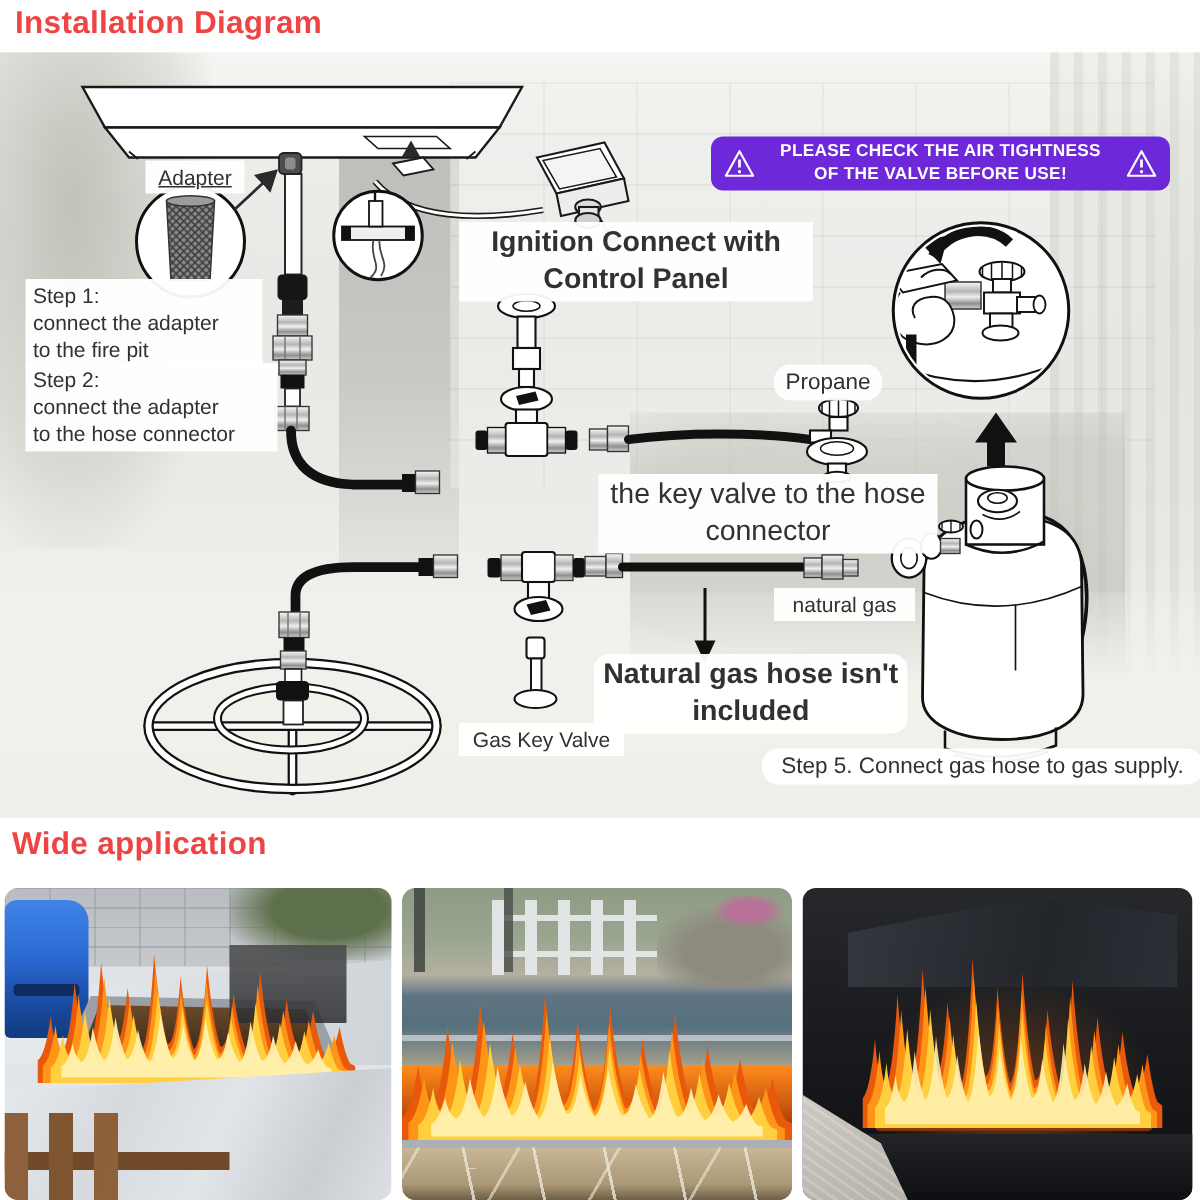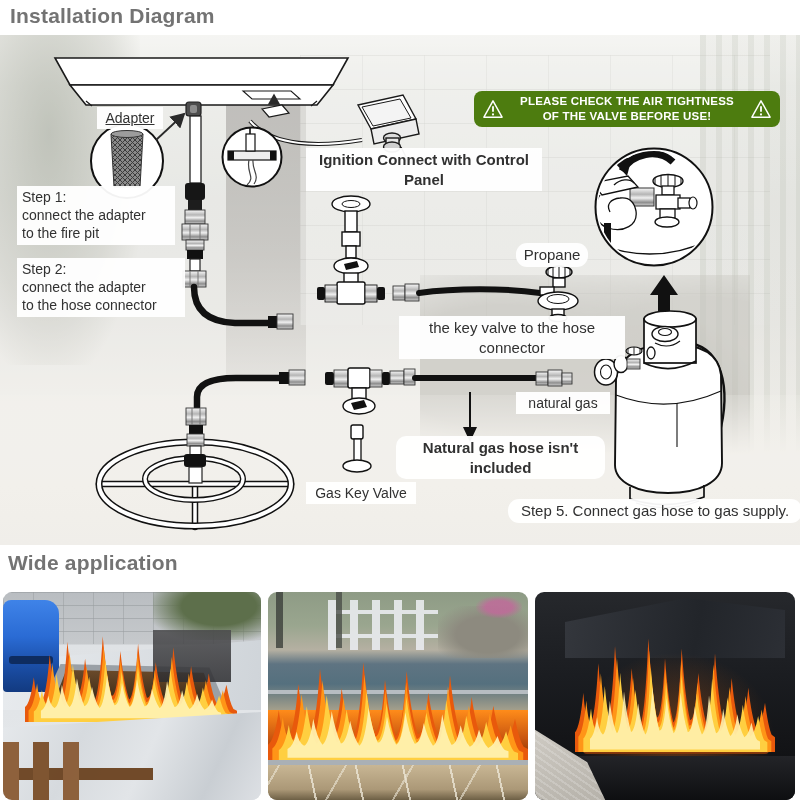--- a/index.html
+++ b/index.html
@@ -1,20 +1,20 @@
 <!DOCTYPE html>
 <html><head>
 <meta charset="utf-8">
 <style>
   html,body{margin:0;padding:0;background:#fff;}
   .canvas{position:relative;width:800px;height:800px;background:#fff;overflow:hidden;
           font-family:"Liberation Sans","DejaVu Sans",sans-serif;color:#222;}
   .abs{position:absolute;}
   
-  .h1{font-size:21px;font-weight:bold;color:#737373;letter-spacing:.2px;}
+  .h1{font-size:21px;font-weight:bold;color:#ef4444;letter-spacing:.2px;}
   
   .diagram{left:0;top:35px;width:800px;height:510px;}
   .bgbase{left:0;top:0;width:100%;height:100%;
     background:linear-gradient(180deg,#f0f0ec 0%,#e4e5e0 10%,#dcddd8 32%,#e0dfda 55%,#eae8e2 72%,#edebe6 100%);}
   .bg-tree-left{left:0;top:0;width:140px;height:330px;
     background:radial-gradient(ellipse at 35% 30%,rgba(96,104,82,.5),rgba(125,128,110,.25) 55%,transparent 78%);}
   .bg-door{left:226px;top:40px;width:80px;height:300px;
     background:linear-gradient(180deg,rgba(70,64,58,.45),rgba(90,84,76,.35) 60%,rgba(120,115,105,.15));}
   .bg-wall{left:300px;top:20px;width:470px;height:270px;opacity:.55;
     background:
@@ -26,24 +26,24 @@
   .bg-rocks{left:420px;top:240px;width:330px;height:230px;opacity:.6;background:
     radial-gradient(ellipse at 25% 40%,#a09e94 0 32%,transparent 60%),
     radial-gradient(ellipse at 60% 65%,#8f8d83 0 30%,transparent 58%),
     radial-gradient(ellipse at 85% 35%,#a7a59b 0 28%,transparent 55%);}
   .bg-ground{left:0;bottom:0;width:100%;height:150px;
     background:linear-gradient(180deg,rgba(238,236,229,.2),#ecE9e2 40%,#e9e6df);}
   .bg-wash{left:0;top:0;width:100%;height:100%;background:rgba(255,255,255,.34);}
   
   .lbl{background:rgba(255,255,255,.95);color:#313131;padding:2px 5px;line-height:1.3;}
   .c{text-align:center;}
-  .f13{font-size:15px;} .f14{font-size:14px;} .f15{font-size:15px;border-radius:11px;}
+  .f13{font-size:19px;} .f14{font-size:14px;} .f15{font-size:15px;border-radius:11px;}
   .bold{font-weight:bold;}
   
-  .banner{left:474px;top:56px;width:306px;height:36px;background:#4d7c0f;border-radius:8px;
+  .banner{left:474px;top:56px;width:306px;height:36px;background:#6d28d9;border-radius:8px;
     display:flex;align-items:center;justify-content:space-between;padding:0 8px;box-sizing:border-box;}
   .banner .txt{color:#fff;font-weight:bold;font-size:11.5px;line-height:1.3;text-align:center;letter-spacing:.2px;flex:1;}
   .warn-tri{width:22px;height:20px;flex:0 0 auto;}
   
   .photo{top:592px;height:208px;border-radius:9px;overflow:hidden;}
   .ph-layer{position:absolute;}
   svg{display:block;}
 </style>
 </head>
 <body>
@@ -302,21 +302,21 @@
 
     <div class="abs lbl f14 c" style="left:97px;top:72px;width:56px;text-decoration:underline;">Adapter</div>
     <div class="abs lbl f13 bold c" style="left:306px;top:113px;width:226px;">Ignition Connect with Control Panel</div>
 
     <div class="abs lbl f14" style="left:17px;top:151px;width:148px;">
       <div>Step 1:</div>
       <div>connect the adapter</div>
       <div>to the fire pit</div>
     </div>
 
-    <div class="abs lbl f14" style="left:17px;top:223px;width:158px;">
+    <div class="abs lbl f14" style="left:17px;top:207px;width:158px;">
       <div>Step 2:</div>
       <div>connect the adapter</div>
       <div>to the hose connector</div>
     </div>
 
 
     <div class="abs lbl f13 c" style="left:399px;top:281px;width:216px;">
       <div>the key valve to the hose connector</div>
     </div>
 

